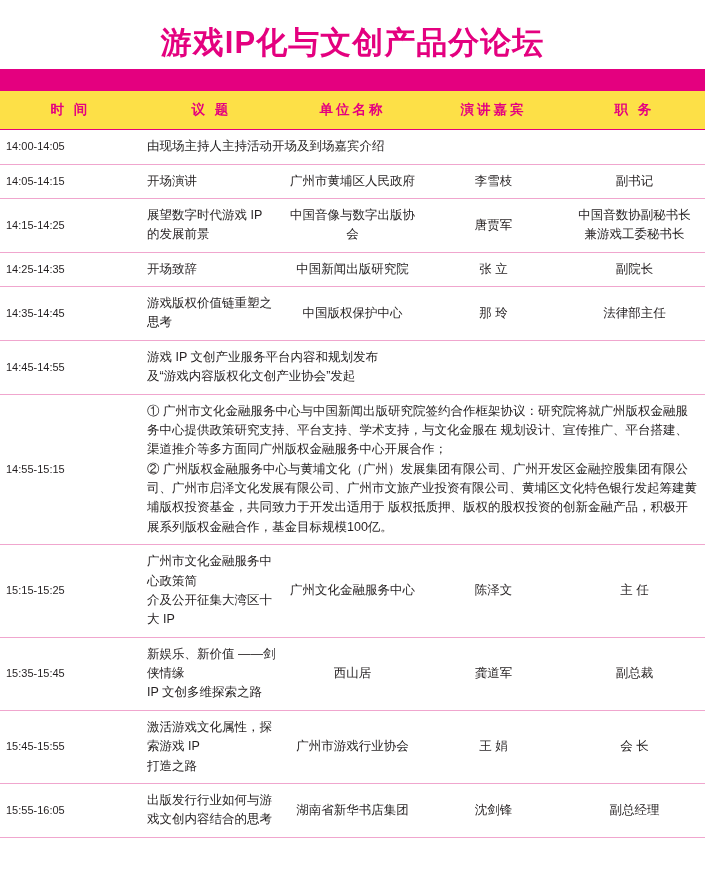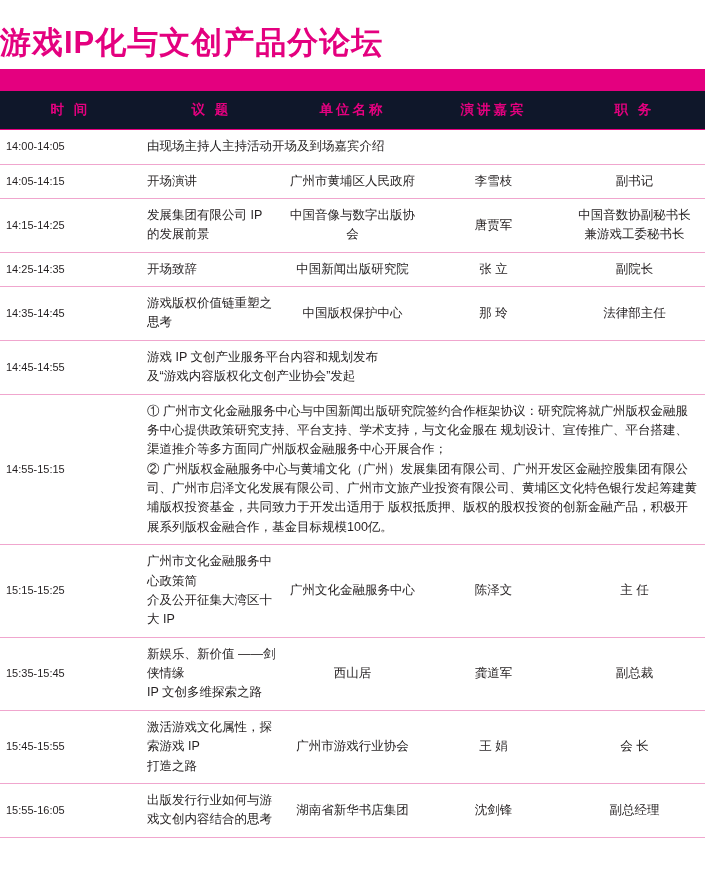--- a/index.html
+++ b/index.html
@@ -14,20 +14,21 @@
     color: #231f20;
     overflow: hidden;
   }
   .page {
     position: relative;
     width: 705px;
     height: 890px;
     box-sizing: border-box;
   }
   .title {
+    text-align: center;
     color: #e4007f;
     font-size: 31px;
     font-weight: bold;
     letter-spacing: 1px;
     padding-top: 24px;
     padding-bottom: 8px;
     line-height: 1.2;
   }
   .meta {
     padding: 6px 0 10px 4px;
@@ -67,21 +68,21 @@
     font-size: 12.5px;
   }
   table.agenda th {
     color: #e4007f;
     font-weight: bold;
     font-size: 13.5px;
     letter-spacing: 3px;
     padding: 10px 2px 10px 2px;
     border-bottom: 1px solid #e4007f;
     text-align: center;
-    background: #0f172a;
+    background: #fde047;
     margin-top: 21px;
   }
   table.agenda td {
     border-bottom: 1px solid #f0a6ce;
     padding: 7px 6px;
     vertical-align: middle;
     line-height: 1.55;
   }
   td.c-time {
     width: 88px;
@@ -143,21 +144,21 @@
         </tr>
         <tr>
           <td class="c-time">14:05-14:15</td>
           <td class="c-topic">开场演讲</td>
           <td class="c-org">广州市黄埔区人民政府</td>
           <td class="c-speaker">李雪枝</td>
           <td class="c-role">副书记</td>
         </tr>
         <tr>
           <td class="c-time">14:15-14:25</td>
-          <td class="c-topic">发展集团有限公司 IP 的发展前景</td>
+          <td class="c-topic">展望数字时代游戏 IP 的发展前景</td>
           <td class="c-org">中国音像与数字出版协会</td>
           <td class="c-speaker">唐贾军</td>
           <td class="c-role">中国音数协副秘书长<br>兼游戏工委秘书长</td>
         </tr>
         <tr>
           <td class="c-time">14:25-14:35</td>
           <td class="c-topic">开场致辞</td>
           <td class="c-org">中国新闻出版研究院</td>
           <td class="c-speaker">张 立</td>
           <td class="c-role">副院长</td>

